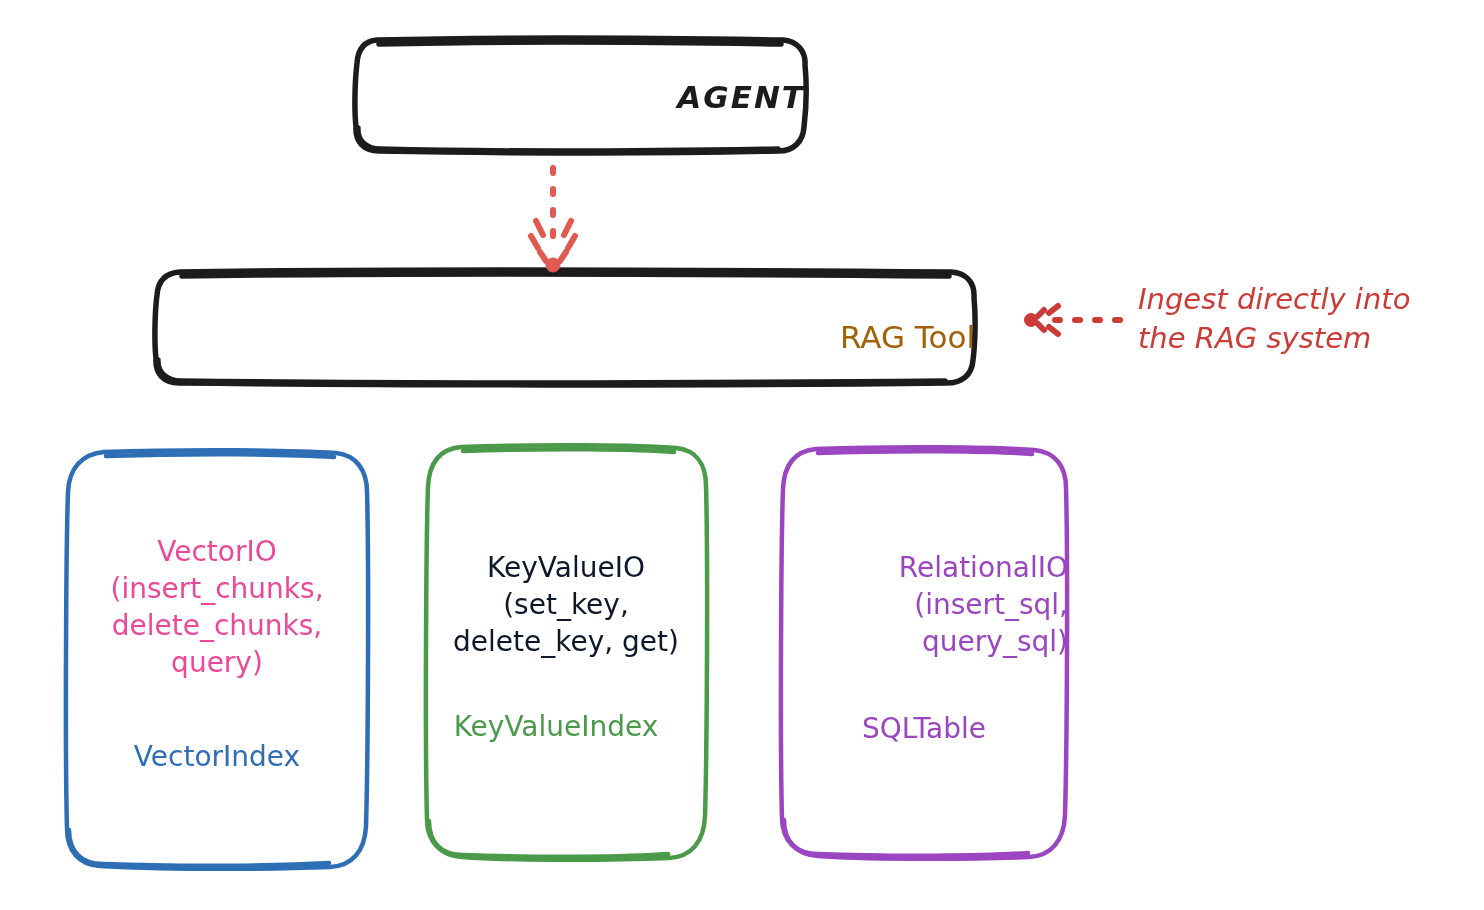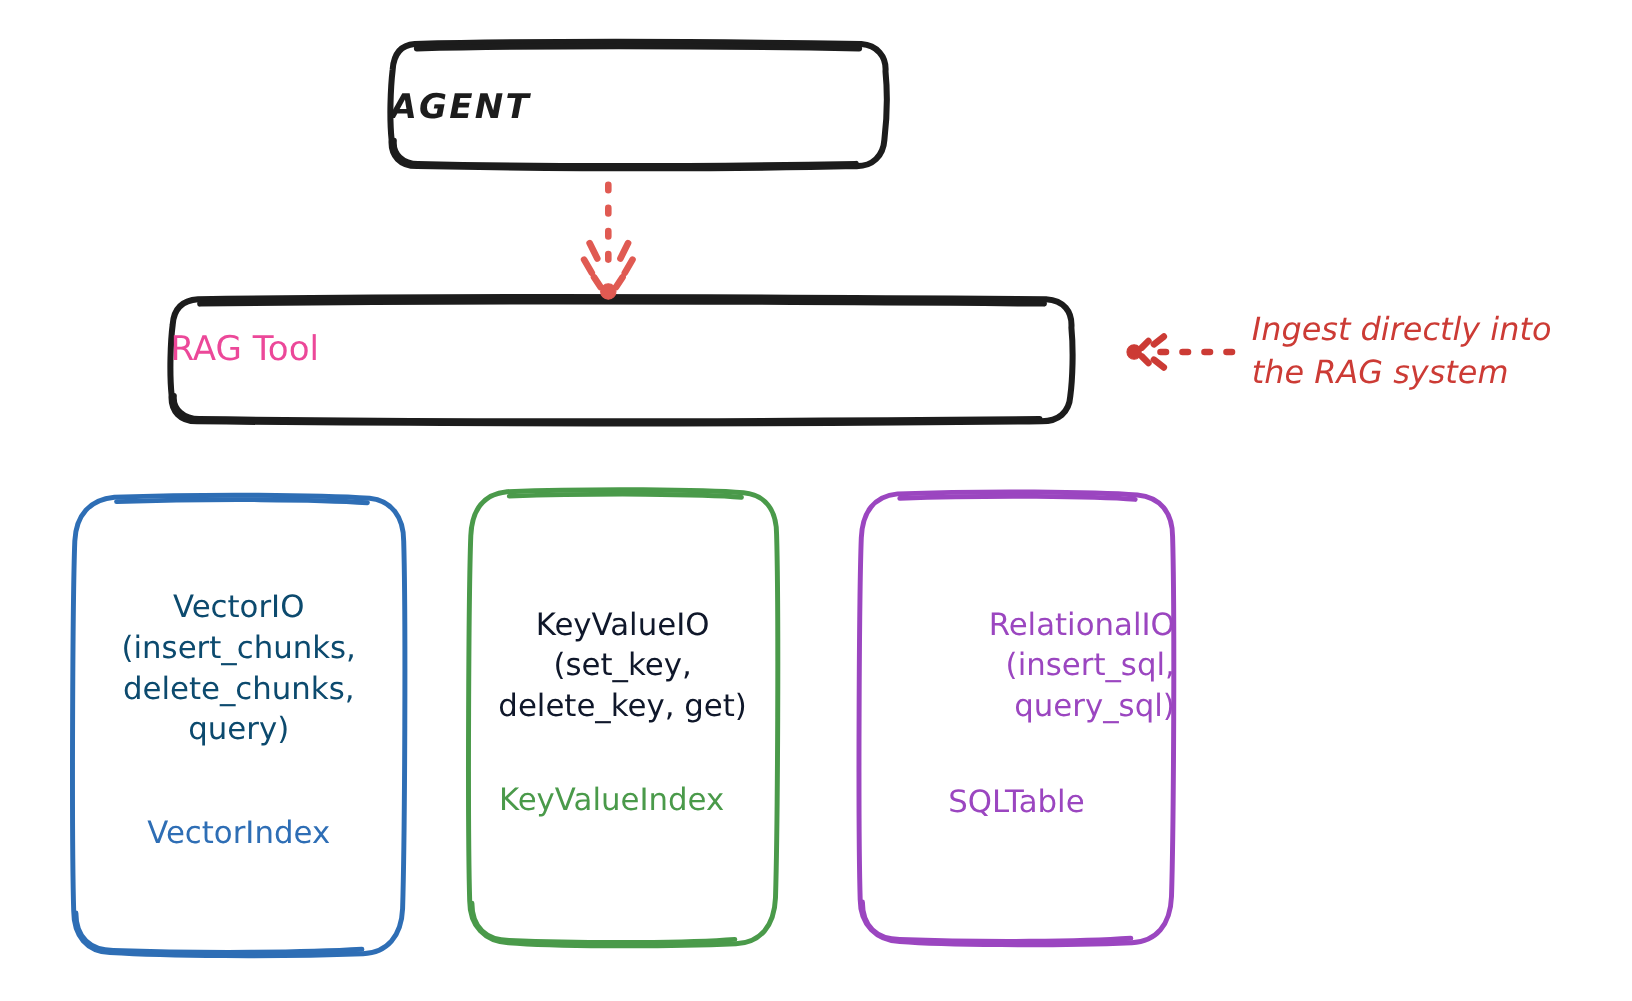--- a/index.html
+++ b/index.html
@@ -17,51 +17,51 @@
 
   #canvas {
     position: absolute;
     left: 0; top: 0;
     width: 1484px;
     height: 910px;
   }
 
   .node-label {
     position: absolute;
-    text-align: left;
+    text-align: right;
     pointer-events: none;
     white-space: pre;
     line-height: 1.28;
   }
   #agent-label {
     left: 355px; top: 78px;
     width: 450px;
     font-size: 31px;
     font-style: italic;
     font-weight: 600;
     letter-spacing: 2px;
     color: #1c1c1c;
   }
   #ragtool-label {
-    left: 155px; top: 298px;
+    left: 155px; top: 318px;
     width: 820px;
     font-size: 31px;
     font-weight: 500;
-    color: #ec4899;
+    color: #a16207;
   }
 
   
   .card-label {
     position: absolute;
     text-align: center;
     white-space: pre-line;
     pointer-events: none;
   }
 
-  #vector-title { left:66px;  top:534px; width:302px; font-size:28px; line-height:1.32; color:#0c4a6e; }
+  #vector-title { left:66px;  top:534px; width:302px; font-size:28px; line-height:1.32; color:#ec4899; }
   #vector-sub   { left:66px;  top:740px; width:302px; font-size:28px; color:#2E6EB5;text-align:center; }
 
   #kv-title     { left:425px; top:550px; width:282px; font-size:28px; line-height:1.32; color:#0f172a; }
   #kv-sub       { left:425px; top:710px; width:262px; font-size:28px; color:#4A9A4A; }
 
   #rel-title    { left:780px; top:550px; width:288px; font-size:28px; line-height:1.32; color:#9B46C0;text-align:right; }
   #rel-sub      { left:780px; top:712px; width:288px; font-size:28px; color:#9B46C0; }
 
   
   #ingest-note {

